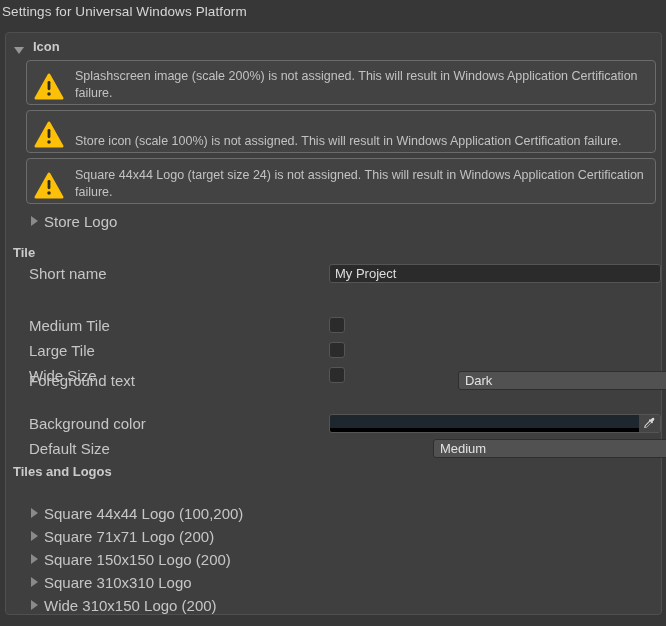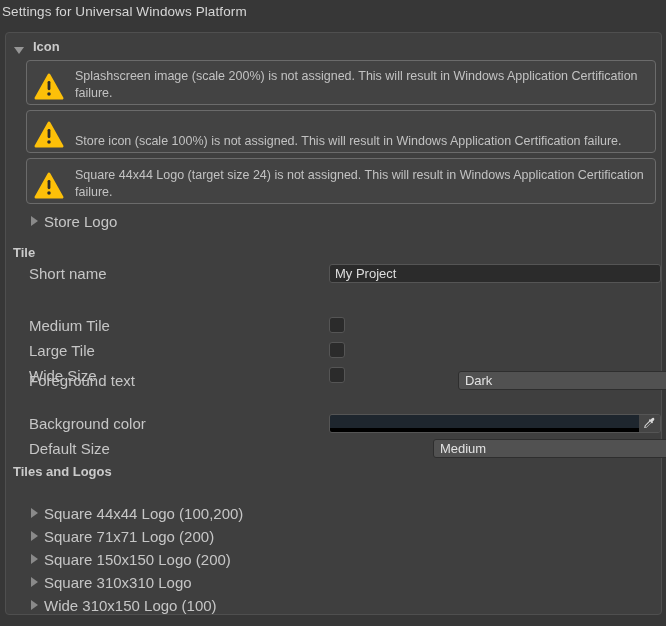--- a/index.html
+++ b/index.html
@@ -194,18 +194,18 @@
     </div>
     <div class="row" style="top:539px;">
       <div class="foldout">
         <span class="tri-right"></span>
         <span class="lbl">Square 310x310 Logo</span>
       </div>
     </div>
     <div class="row" style="top:562px;">
       <div class="foldout">
         <span class="tri-right"></span>
-        <span class="lbl">Wide 310x150 Logo (100)</span>
+        <span class="lbl">Wide 310x150 Logo (200)</span>
       </div>
     </div>
 
   </div>
 </div>
 
 </body></html>

